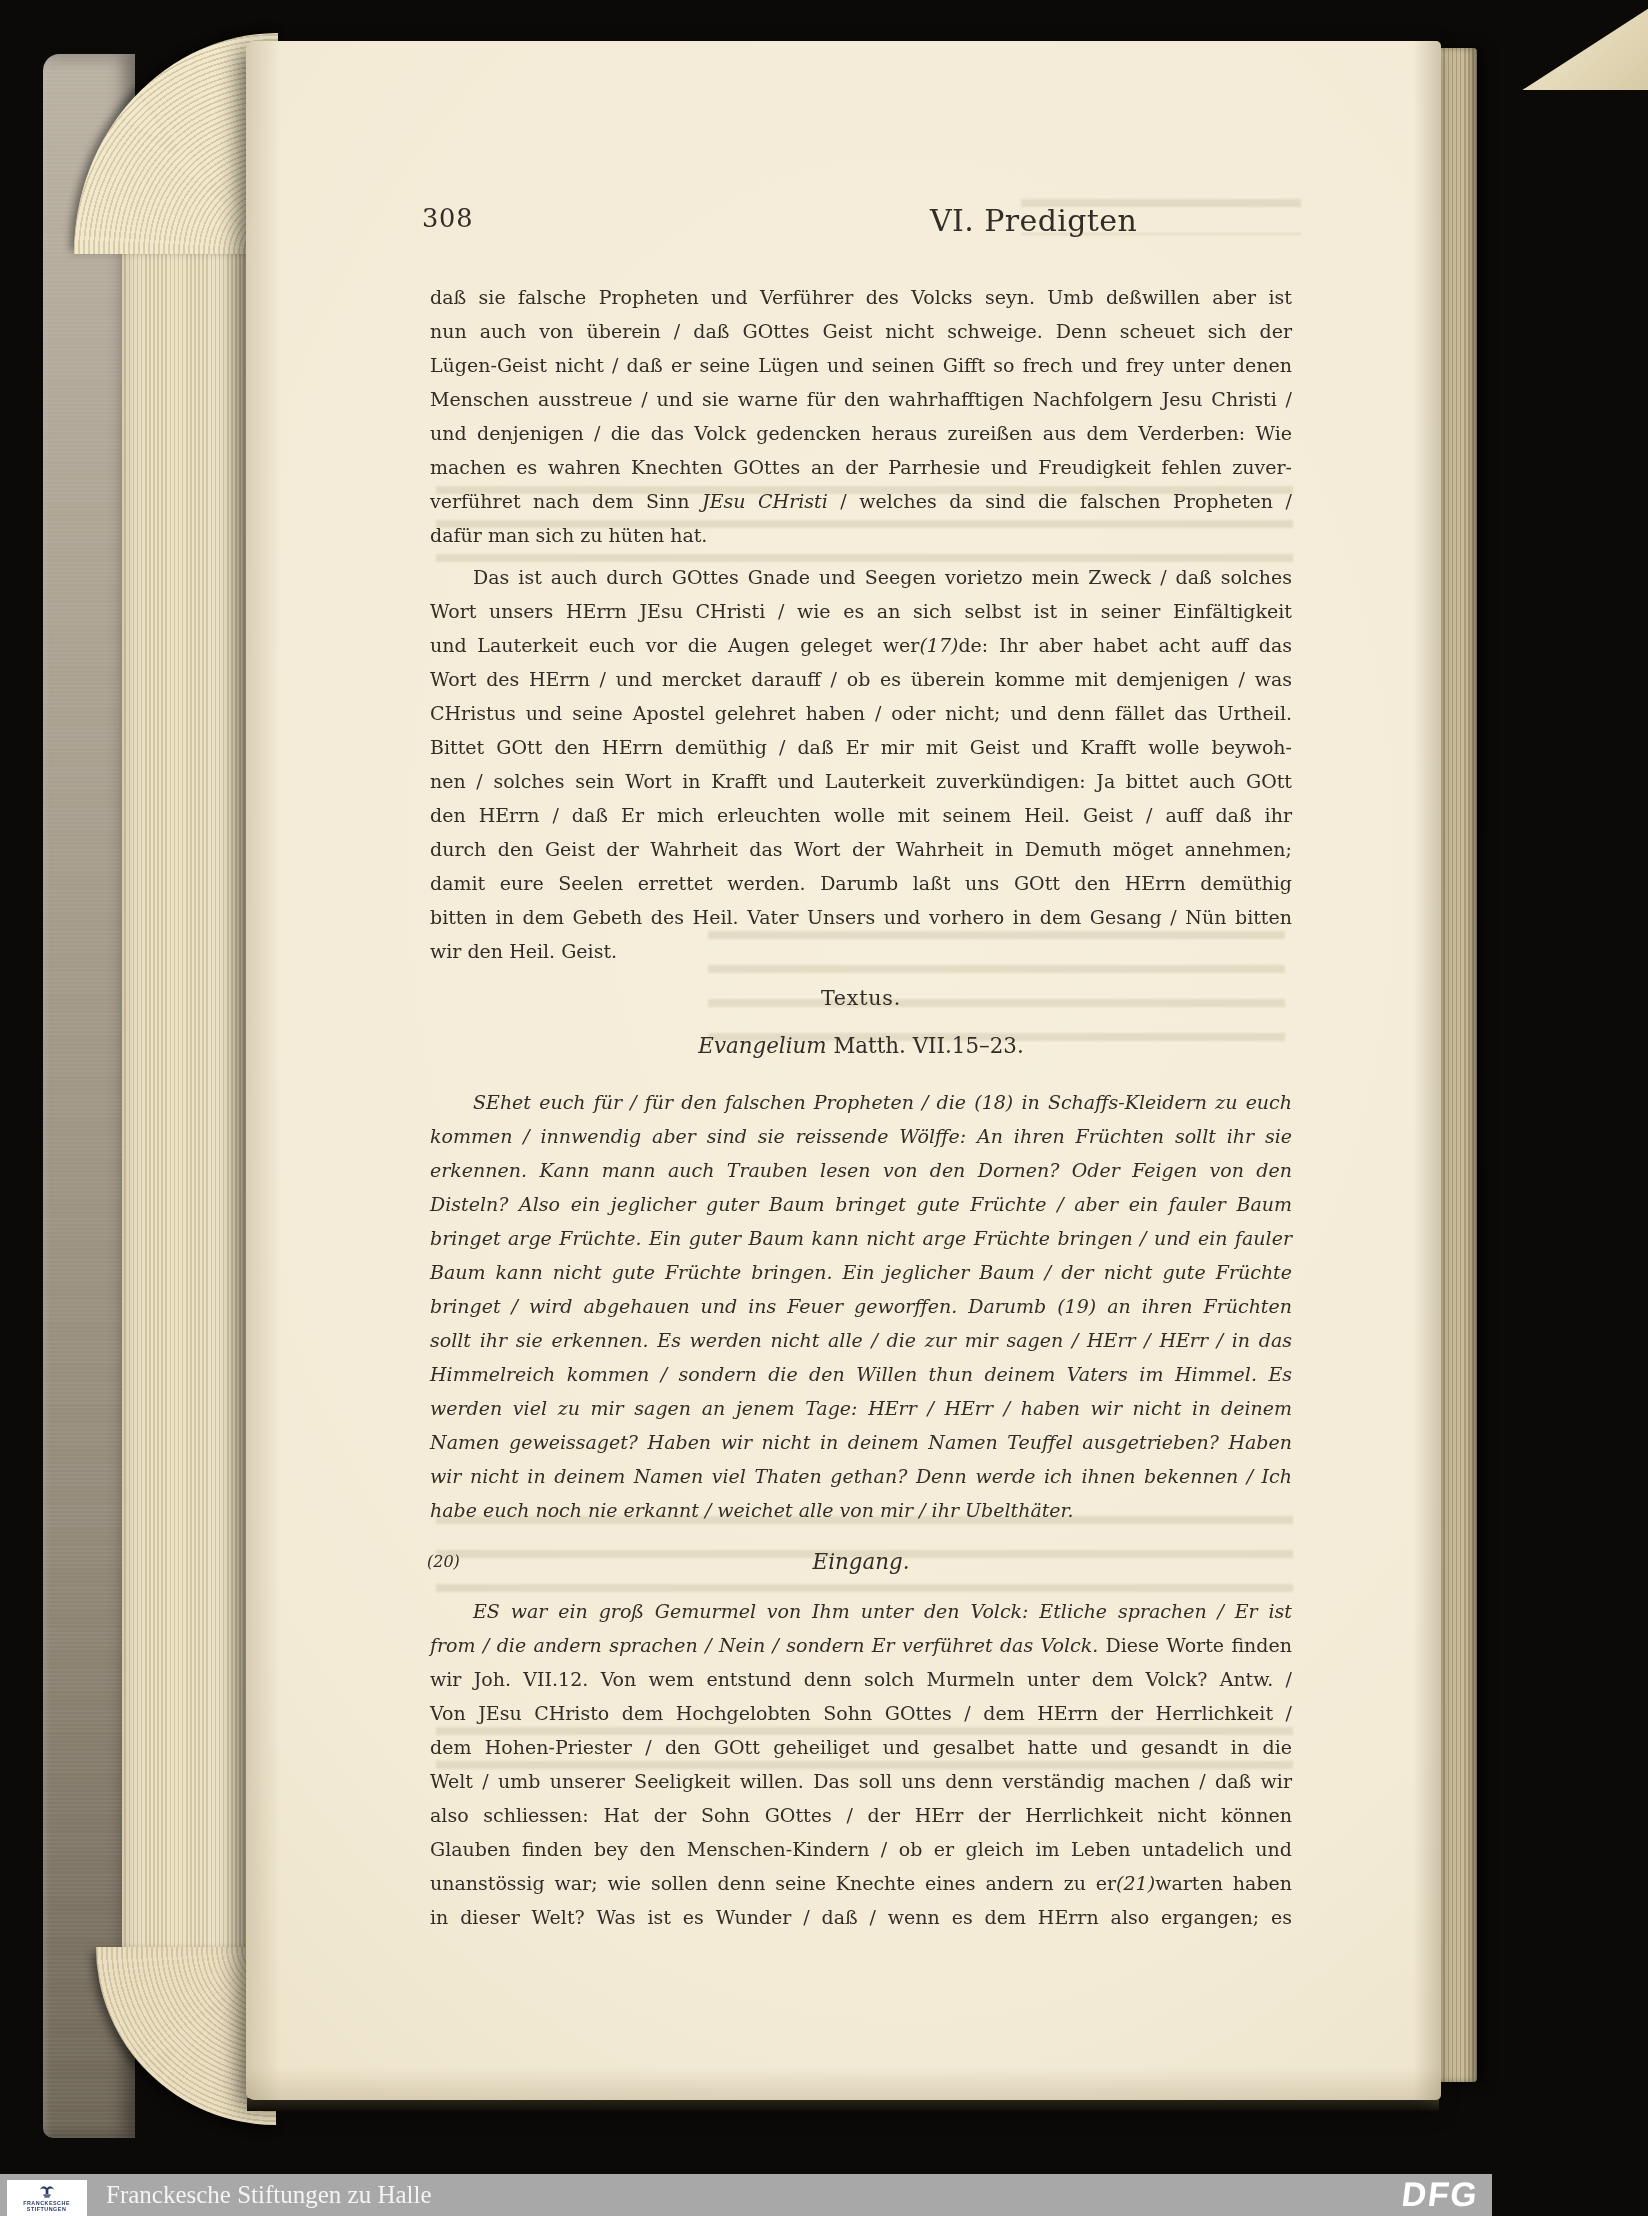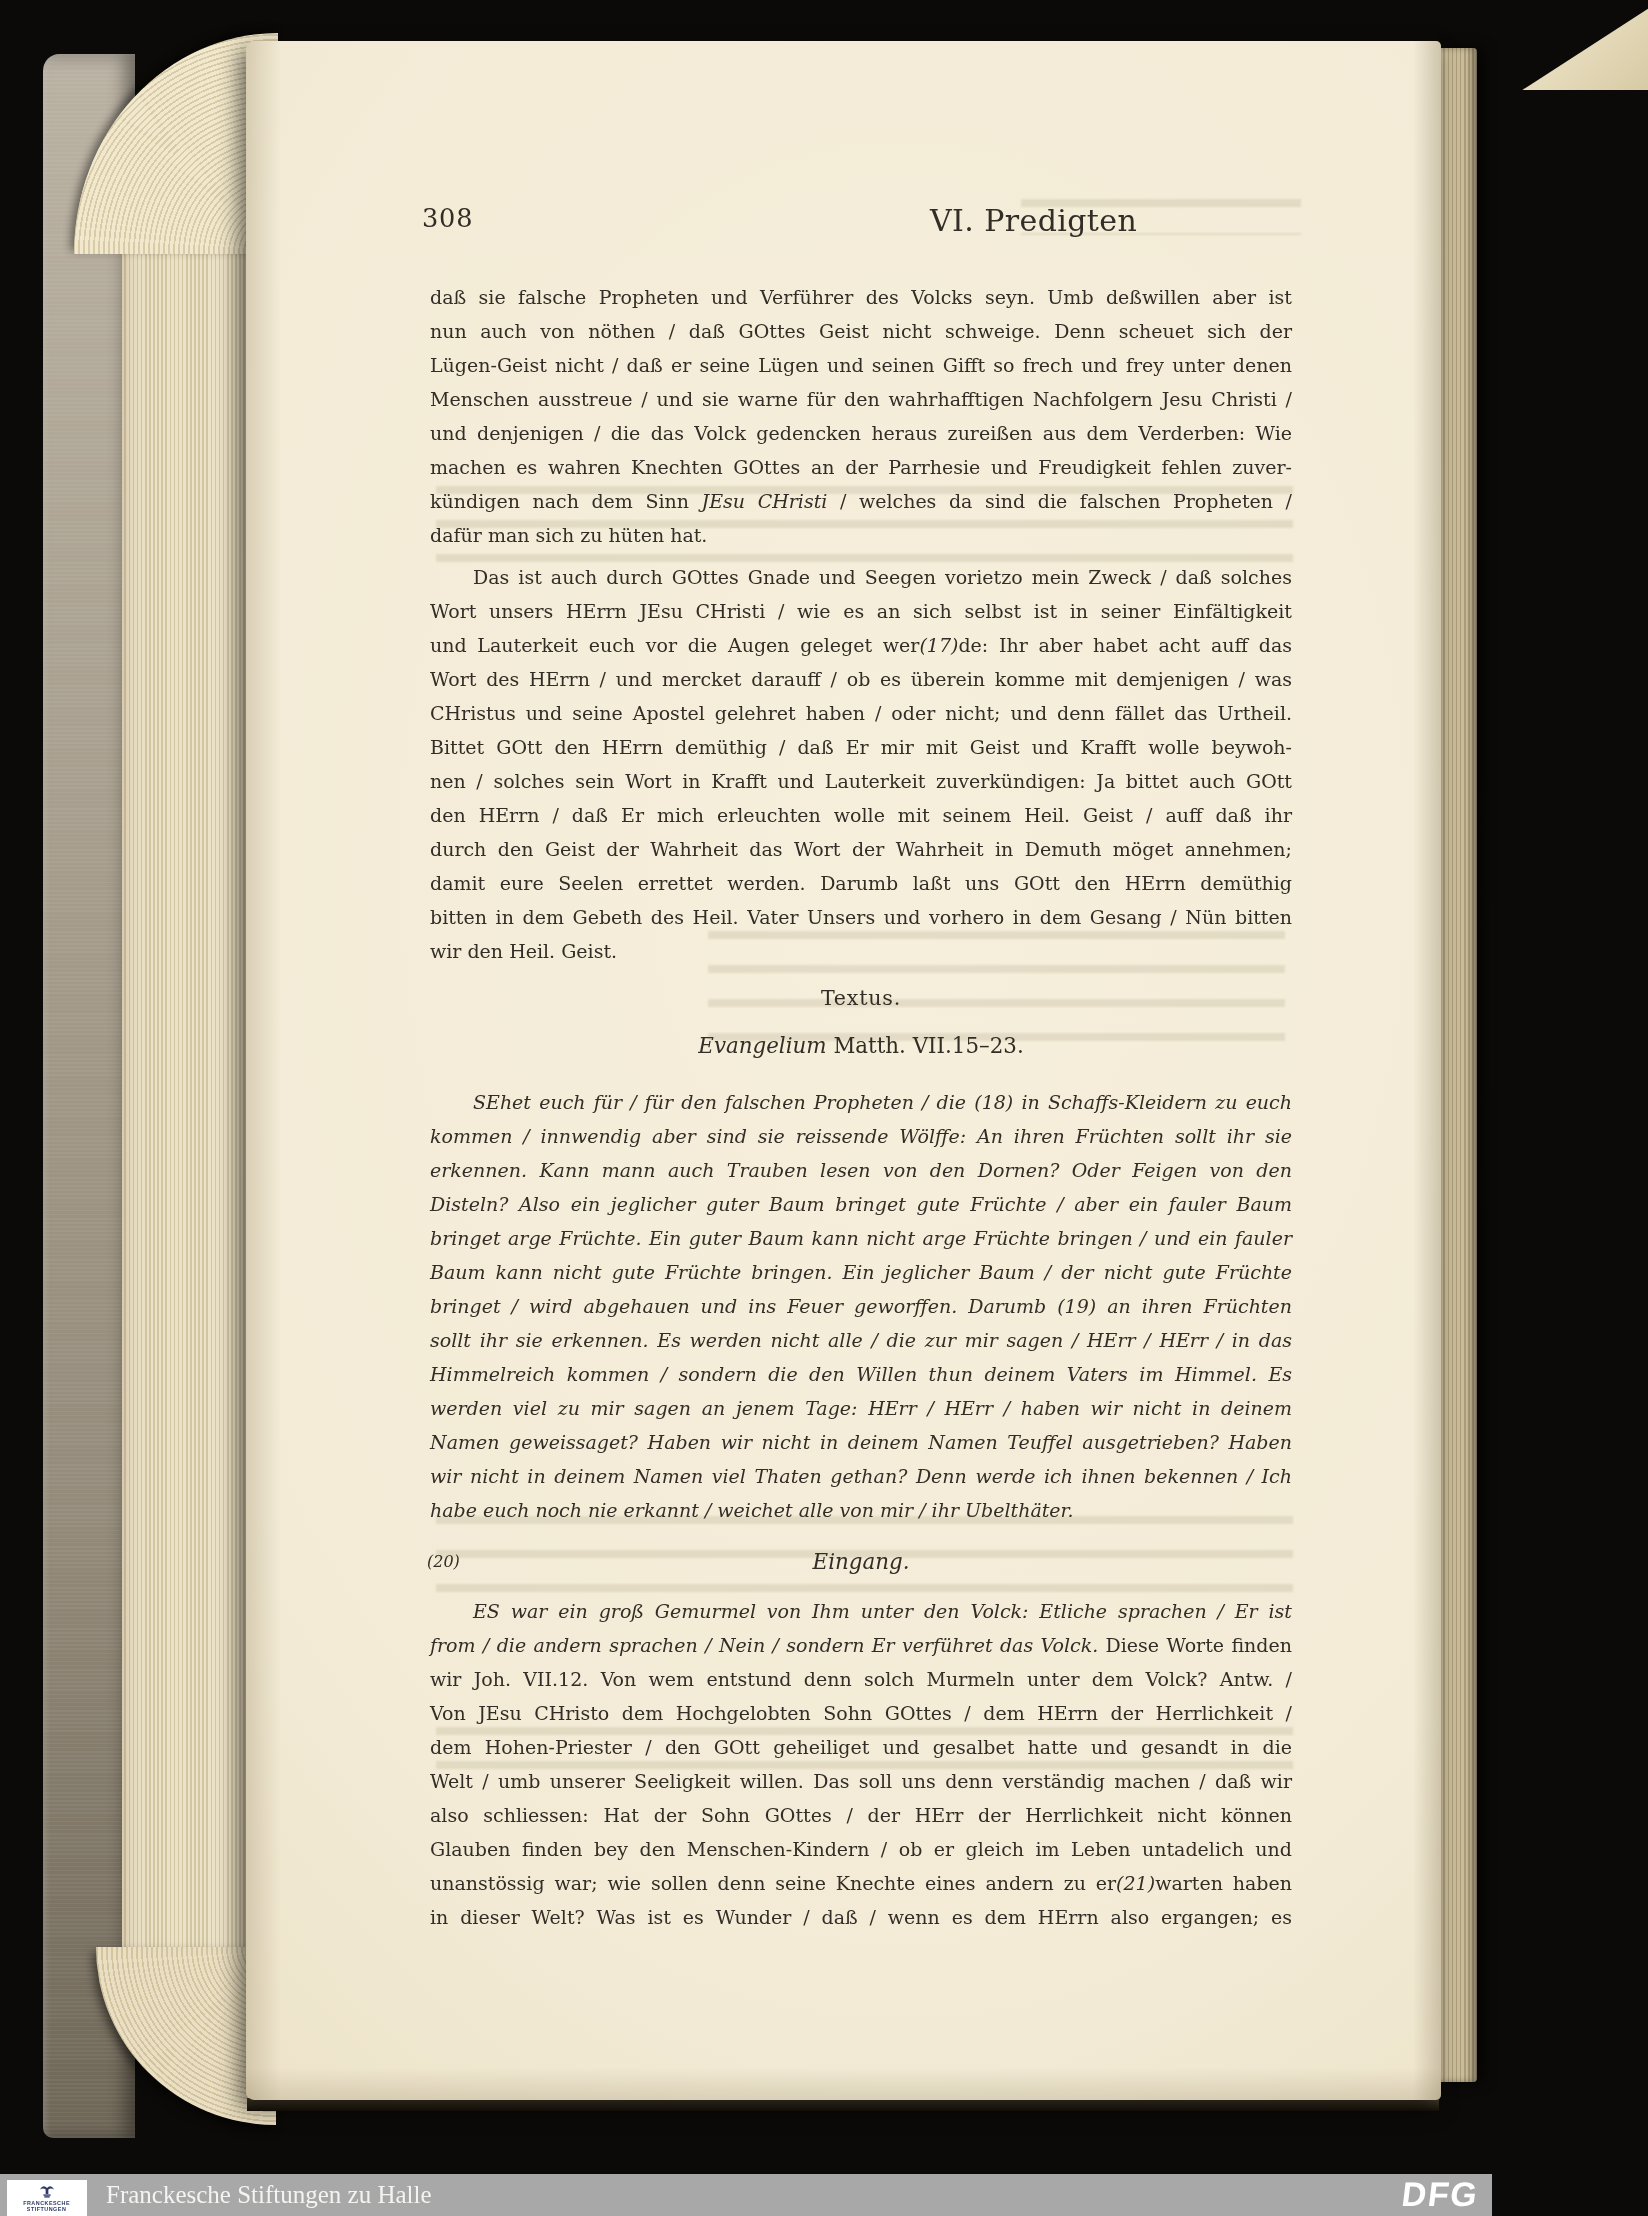--- a/index.html
+++ b/index.html
@@ -124,26 +124,26 @@
     <div class="ghost" style="left:462px;top:890px;width:577px;height:110px;"></div>
     <div class="ghost" style="left:190px;top:1475px;width:857px;height:99px;"></div>
     <div class="ghost" style="left:190px;top:1686px;width:857px;height:49px;"></div>
 
     <div class="pagenum">308</div>
     <div class="runhead">VI. Predigten</div>
 
     <div class="body">
       <div class="para p1">
           <div class="tline"><span>daß sie falsche Propheten und Verführer des Volcks seyn. Umb deßwillen aber ist</span></div>
-          <div class="tline"><span>nun auch von nöthen / daß GOttes Geist nicht schweige. Denn scheuet sich der</span></div>
+          <div class="tline"><span>nun auch von überein / daß GOttes Geist nicht schweige. Denn scheuet sich der</span></div>
           <div class="tline"><span>Lügen-Geist nicht / daß er seine Lügen und seinen Gifft so frech und frey unter denen</span></div>
           <div class="tline"><span>Menschen ausstreue / und sie warne für den wahrhafftigen Nachfolgern Jesu Christi /</span></div>
           <div class="tline"><span>und denjenigen / die das Volck gedencken heraus zureißen aus dem Verderben: Wie</span></div>
           <div class="tline"><span>machen es wahren Knechten GOttes an der Parrhesie und Freudigkeit fehlen zuver-</span></div>
-          <div class="tline"><span>kündigen nach dem Sinn </span><span class="run-it">JEsu CHristi</span><span> / welches da sind die falschen Propheten /</span></div>
+          <div class="tline"><span>verführet nach dem Sinn </span><span class="run-it">JEsu CHristi</span><span> / welches da sind die falschen Propheten /</span></div>
           <div class="tline lastline"><span>dafür man sich zu hüten hat.</span></div>
         </div>
       <div class="para p2 indent">
           <div class="tline"><span>Das ist auch durch GOttes Gnade und Seegen vorietzo mein Zweck / daß solches</span></div>
           <div class="tline"><span>Wort unsers HErrn JEsu CHristi / wie es an sich selbst ist in seiner Einfältigkeit</span></div>
           <div class="tline"><span>und Lauterkeit euch vor die Augen geleget wer</span><span class="run-it">(17)</span><span>de: Ihr aber habet acht auff das</span></div>
           <div class="tline"><span>Wort des HErrn / und mercket darauff / ob es überein komme mit demjenigen / was</span></div>
           <div class="tline"><span>CHristus und seine Apostel gelehret haben / oder nicht; und denn fället das Urtheil.</span></div>
           <div class="tline"><span>Bittet GOtt den HErrn demüthig / daß Er mir mit Geist und Krafft wolle beywoh-</span></div>
           <div class="tline"><span>nen / solches sein Wort in Krafft und Lauterkeit zuverkündigen: Ja bittet auch GOtt</span></div>

